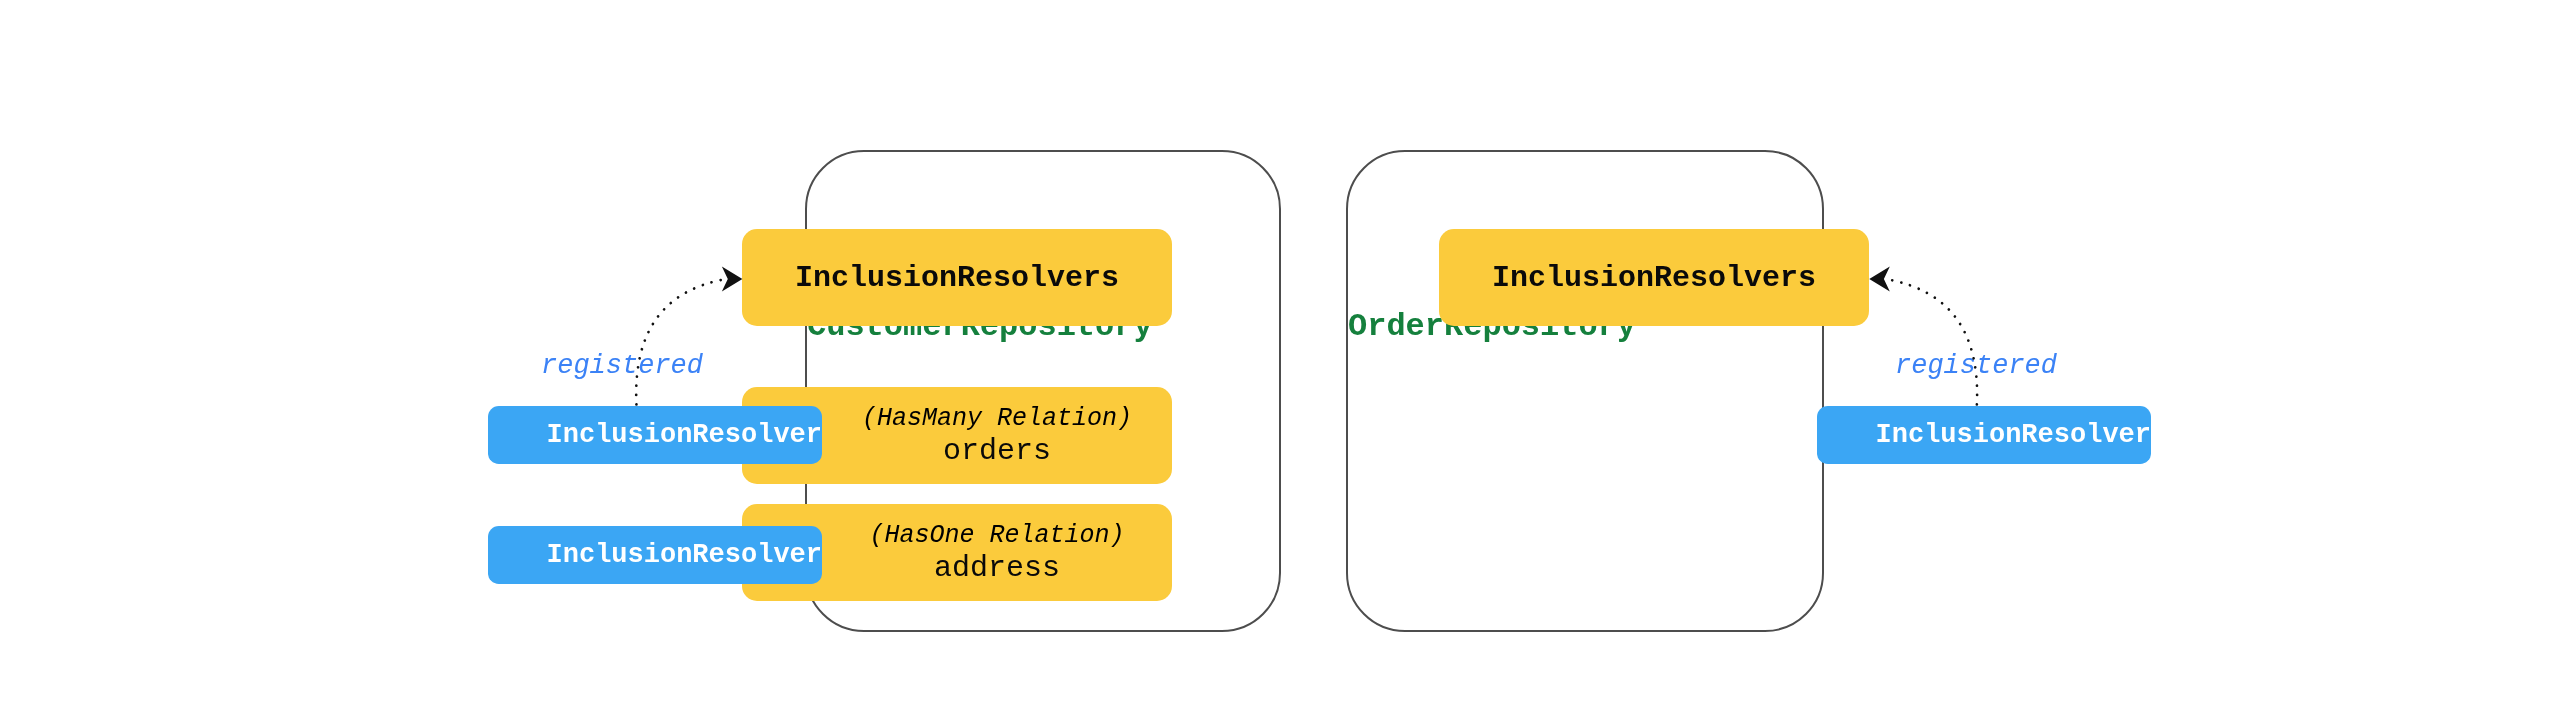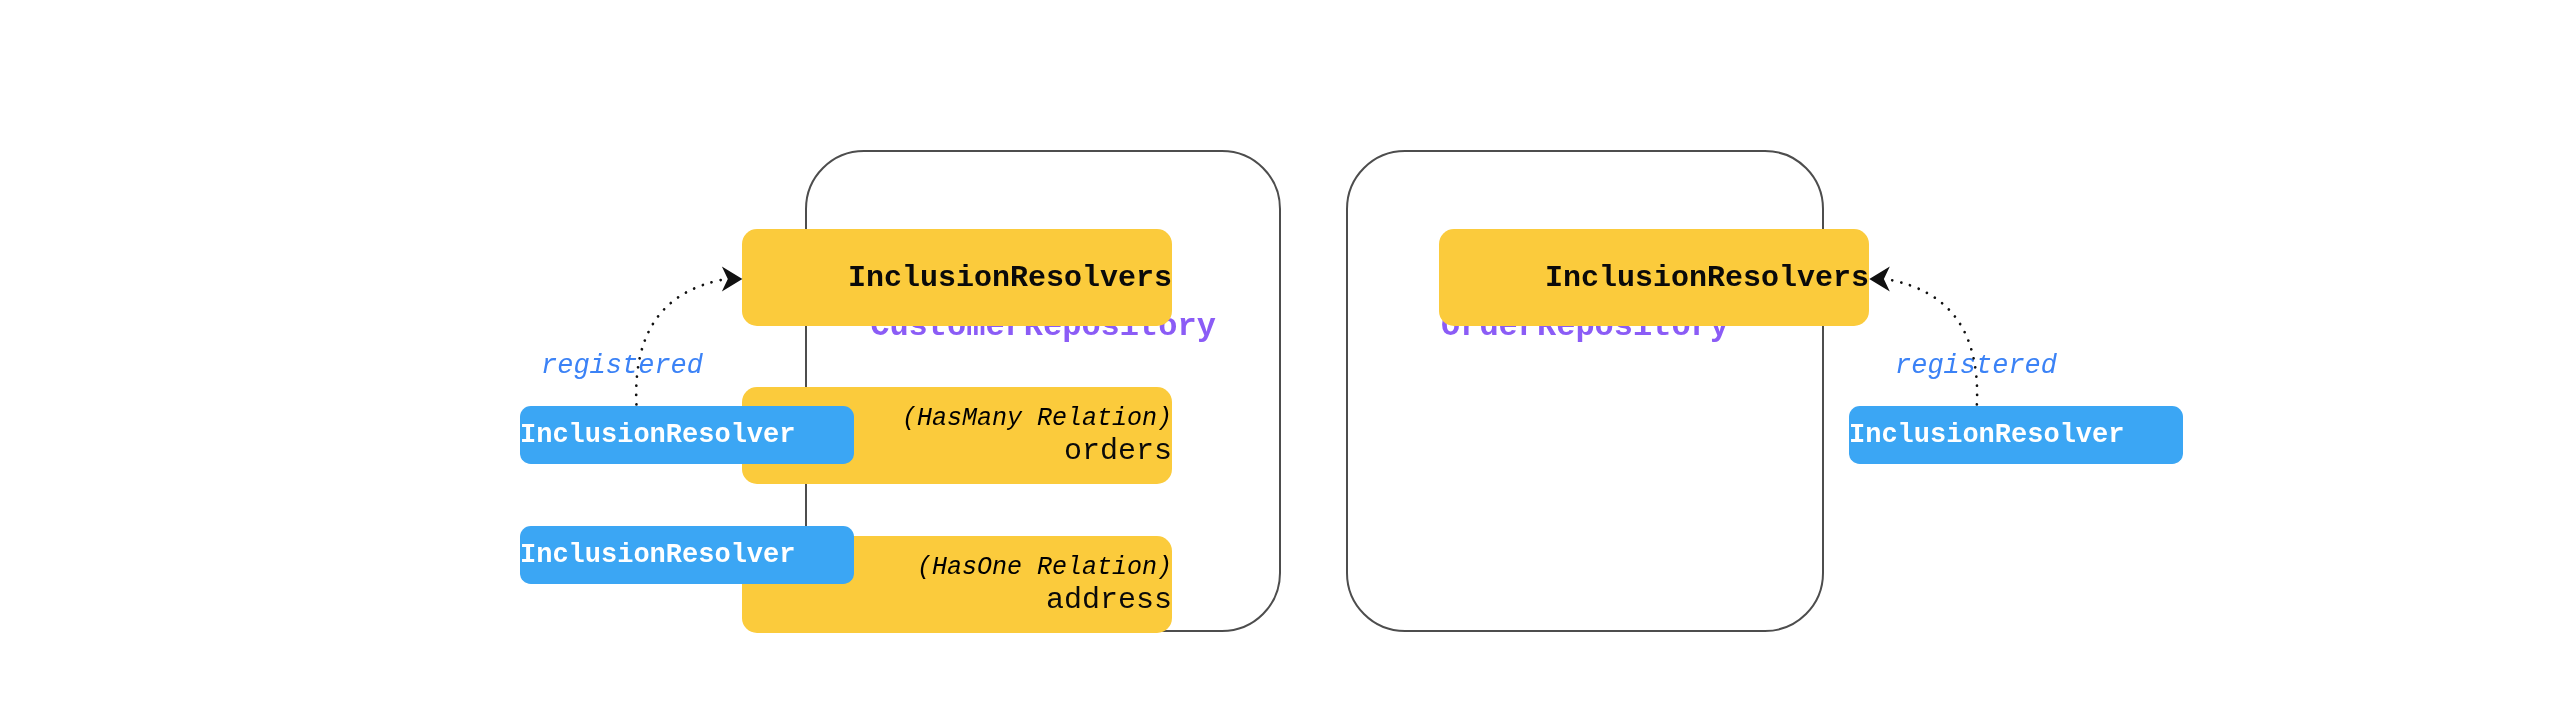--- a/index.html
+++ b/index.html
@@ -21,37 +21,36 @@
     border-radius: 59px;
     background: transparent;
     z-index: 1;
   }
   .repo-title {
     position: absolute;
     width: 100%;
     top: 156px;
     height: 38px;
     line-height: 38px;
-    text-align: center;
     font-size: 32px;
     font-weight: bold;
-    color: #8b5cf6;
+    color: #15803d;
     letter-spacing: 0;
     z-index: 2;
   }
   .yellow-box {
     position: absolute;
     width: 430px;
     height: 97px;
     background: #fbcb3c;
     border-radius: 15px;
     z-index: 3;
     display: flex;
     flex-direction: column;
-    align-items: flex-end;
+    align-items: center;
     justify-content: center;
     box-sizing: border-box;
   }
   .resolvers-label {
     font-size: 30px;
     font-weight: bold;
     color: #0a0a0a;
   }
   .relation-type {
     font-size: 25px;
@@ -70,22 +69,21 @@
   }
   .blue-chip {
     position: absolute;
     width: 334px;
     height: 58px;
     background: #3ba6f4;
     border-radius: 10.8px;
     z-index: 4;
     display: flex;
     align-items: center;
-    justify-content: flex-start;
-    margin-left: 32px;
+    justify-content: flex-end;
   }
   .blue-chip span {
     font-size: 27px;
     font-weight: bold;
     color: #ffffff;
     white-space: nowrap;
   }
   .edge-label {
     position: absolute;
     transform: translate(-50%, -50%);
@@ -121,21 +119,21 @@
 
   <div class="yellow-box" style="left:742px; top:229px;">
     <span class="resolvers-label">InclusionResolvers</span>
   </div>
 
   <div class="yellow-box" style="left:742px; top:387px; padding-left:80px;">
     <span class="relation-type">(HasMany Relation)</span>
     <span class="relation-name">orders</span>
   </div>
 
-  <div class="yellow-box" style="left:742px; top:536px; padding-left:80px;">
+  <div class="yellow-box" style="left:742px; top:504px; padding-left:80px;">
     <span class="relation-type">(HasOne Relation)</span>
     <span class="relation-name">address</span>
   </div>
 
   <div class="yellow-box" style="left:1439px; top:229px;">
     <span class="resolvers-label">InclusionResolvers</span>
   </div>
 
 
   <div class="blue-chip" style="left:488px; top:406px;">

